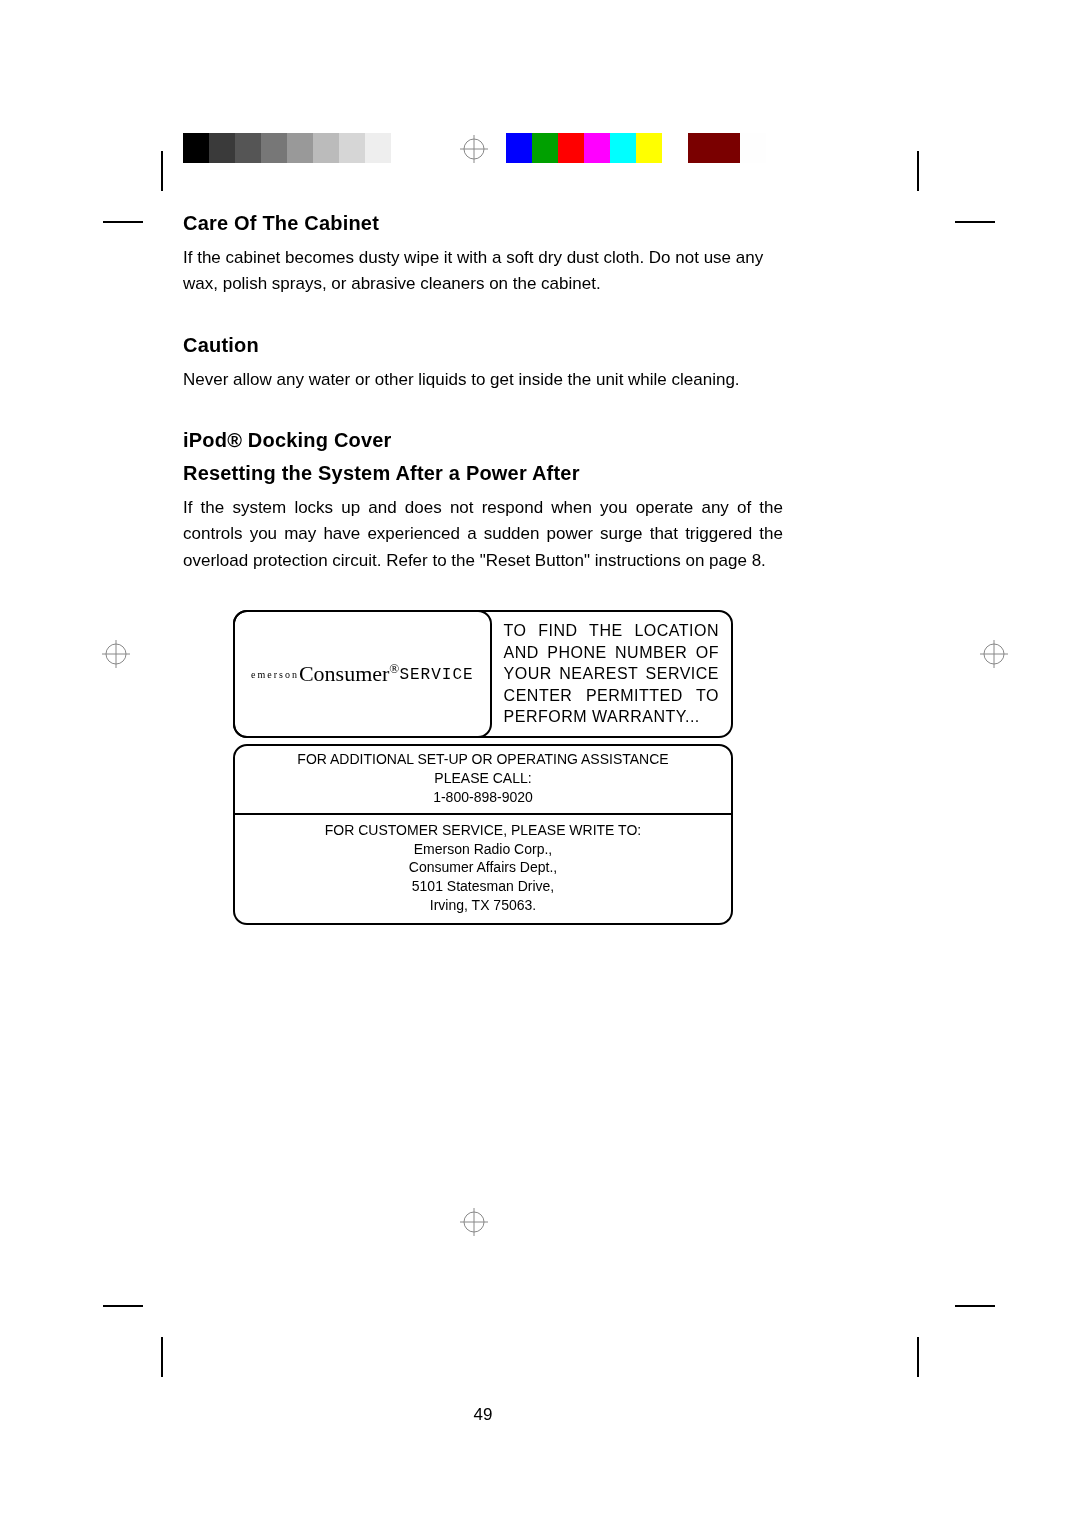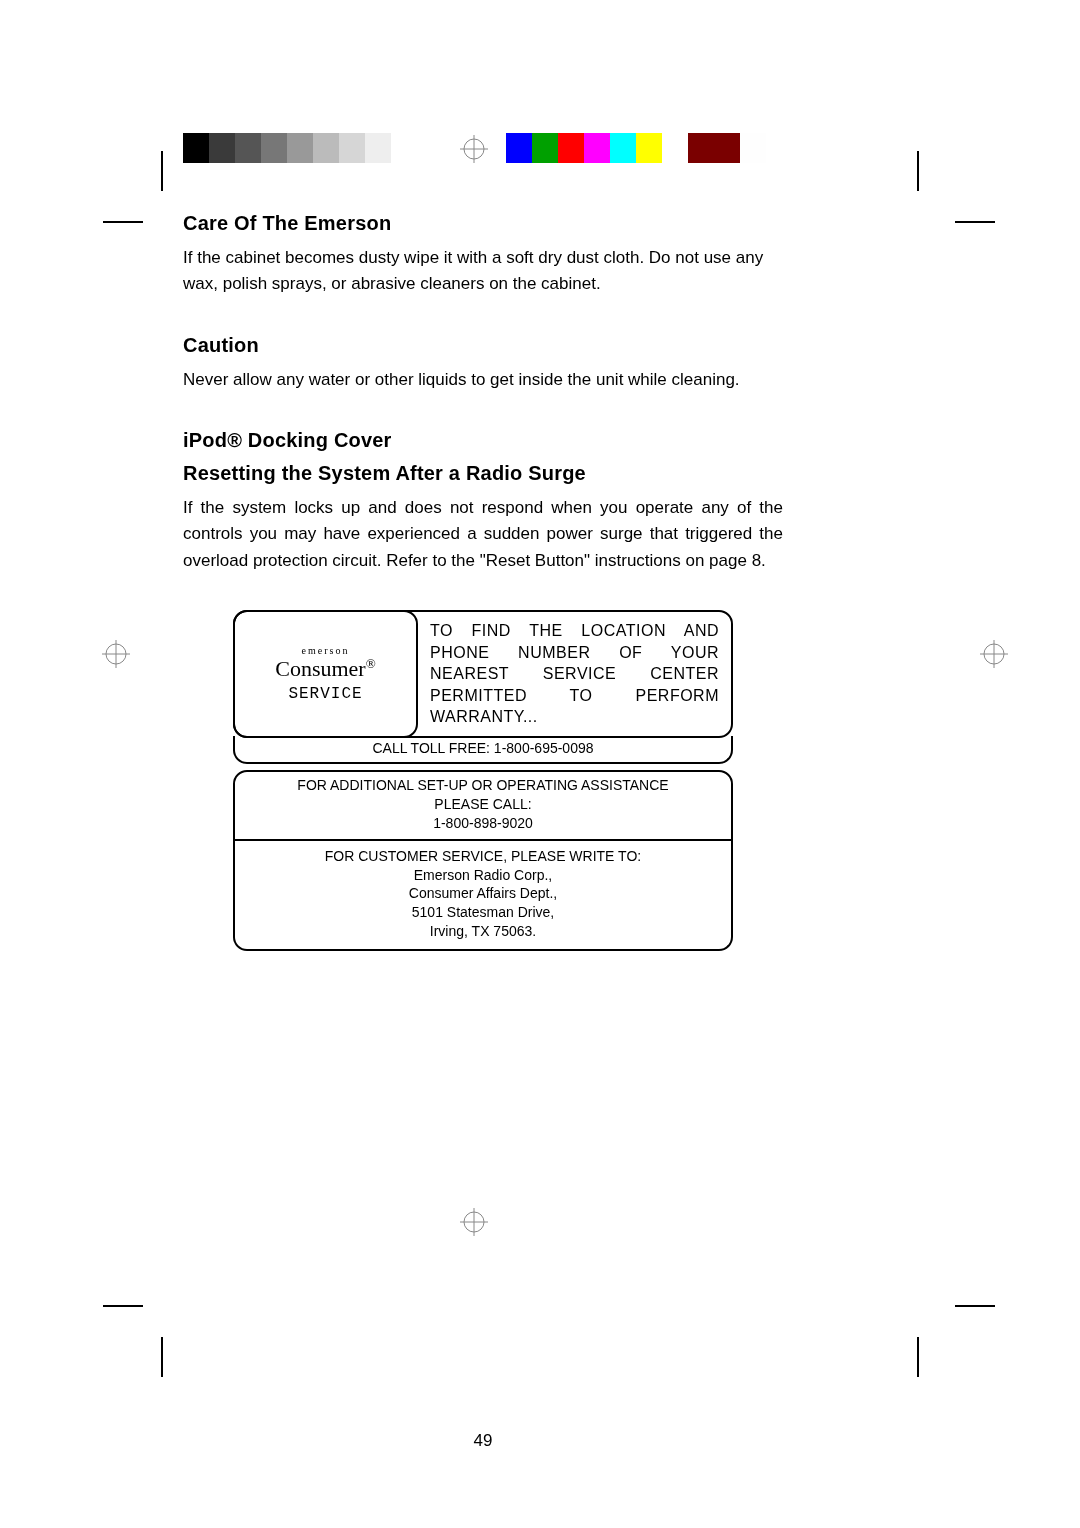--- a/index.html
+++ b/index.html
@@ -89,25 +89,25 @@
     padding: 8px 14px;
     text-align: center;
     margin-top: -2px; 
   }
   .svc .row.first { margin-top: 0; display: flex; align-items: stretch; padding: 0; }
   .svc .row.first .logo {
     flex: 0 0 165px;
     border: 2px solid #000;
     border-radius: 14px;
     display: flex;
-    flex-direction: column;
+    flex-direction: row;
     align-items: center;
     justify-content: center;
     margin: -2px 0 -2px -2px;
-    padding: 6px 8px;
+    padding: 6px 16px;
     font-family: Georgia, 'Times New Roman', serif;
   }
   .svc .row.first .logo .brand1 { font-size: 10px; letter-spacing: 2px; }
   .svc .row.first .logo .brand2 { font-size: 22px; font-weight: normal; }
   .svc .row.first .logo .brand3 { font-size: 16px; letter-spacing: 1px; margin-top: 2px; font-family: Liberation Mono, monospace; text-transform: uppercase; }
   .svc .row.first .txt {
     flex: 1;
     padding: 8px 12px;
     font-size: 16px;
     text-align: justify;
@@ -192,43 +192,42 @@
       <span style="background: rgb(255, 255, 0);"></span>
       <span style="background: rgb(255, 255, 255);"></span>
       <span style="background: rgb(122, 0, 0);"></span>
       <span style="background: rgb(122, 0, 0);"></span>
       <span style="background: rgb(254, 254, 254);"></span>
     </div>
 </div>
 
 <div class="page">
 
-  <h2 class="heading">Care Of The Emerson</h2>
+  <h2 class="heading">Care Of The Cabinet</h2>
   <p class="para">If the cabinet becomes dusty wipe it with a soft dry dust cloth.  Do not use any wax, polish sprays, or abrasive cleaners on the cabinet.</p>
 
   <h2 class="heading">Caution</h2>
   <p class="para">Never allow any water or other liquids to get inside the unit while cleaning.</p>
 
   <h2 class="heading">iPod® Docking Cover</h2>
 
-  <h2 class="heading">Resetting the System After a Radio Surge</h2>
+  <h2 class="heading">Resetting the System After a Power After</h2>
   <p class="para justify">If the system locks up and does not respond when you operate any of the controls you may have experienced a sudden power surge that triggered the overload protection circuit.  Refer to the "Reset Button" instructions on page 8.</p>
 
   <div class="svc">
     <div class="row first">
       <div class="logo">
         <span class="brand1">emerson</span>
         <span class="brand2">
           <span>Consumer</span><span class="supR">®</span>
         </span>
         <span class="brand3">SERVICE</span>
       </div>
       <div class="txt">TO FIND THE LOCATION AND PHONE NUMBER OF YOUR NEAREST SERVICE CENTER PERMITTED TO PERFORM WARRANTY...</div>
     </div>
-    <div class="row tollfree">CALL TOLL FREE: 1-800-695-0098</div>
     <div class="row assist">
       <span>FOR ADDITIONAL SET-UP OR OPERATING ASSISTANCE</span><br>
       <span>PLEASE CALL:</span><br>
       <span>1-800-898-9020</span>
     </div>
     <div class="row address">
       <span>FOR CUSTOMER SERVICE, PLEASE WRITE TO:</span><br>
       <span>Emerson Radio Corp.,</span><br>
       <span>Consumer Affairs Dept.,</span><br>
       <span>5101 Statesman Drive,</span><br>

